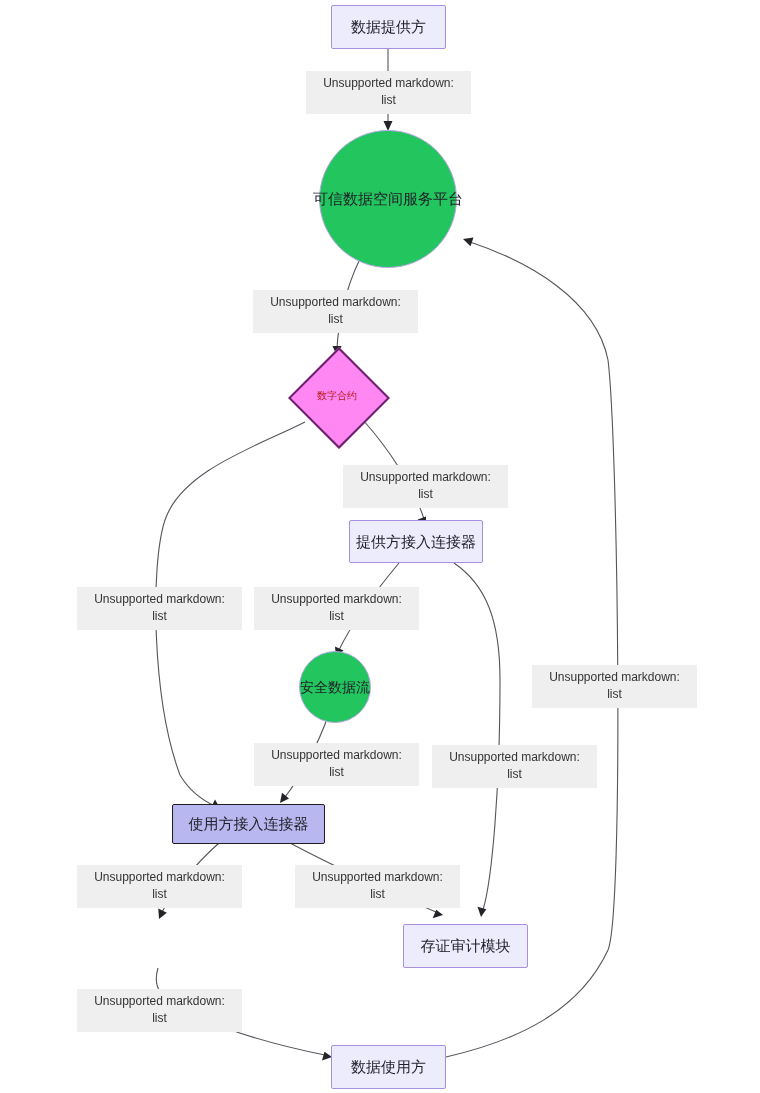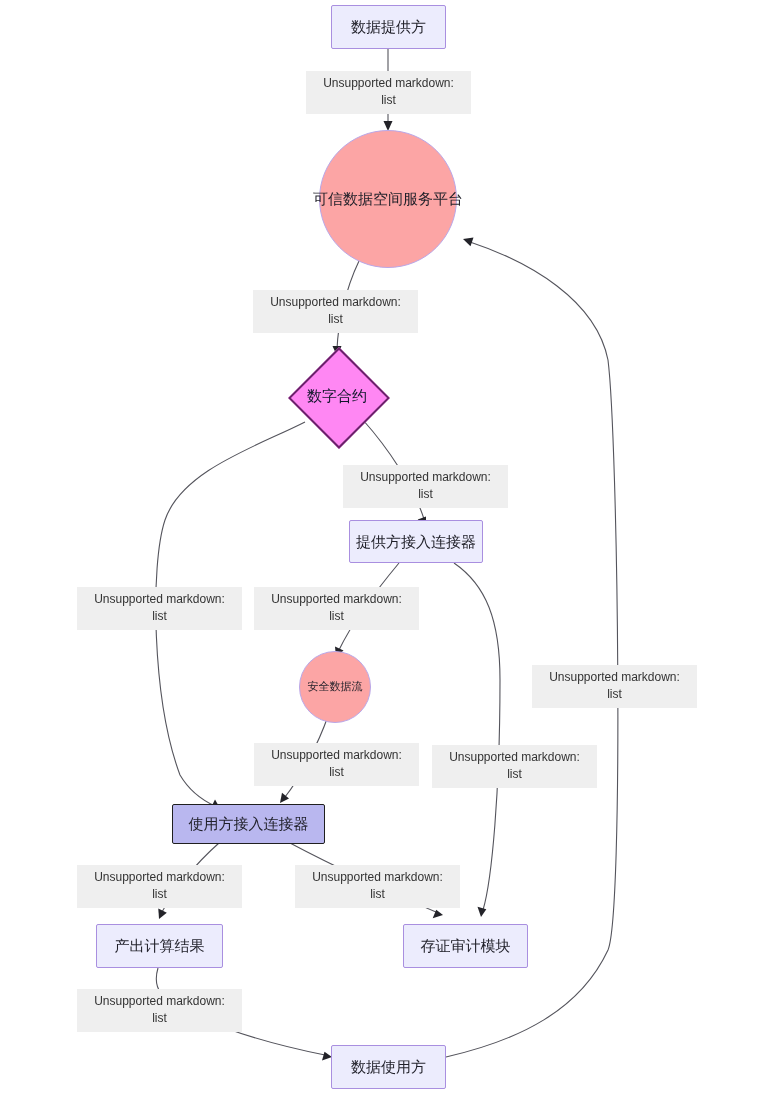--- a/index.html
+++ b/index.html
@@ -40,21 +40,21 @@
     background: #ececfd;
     border: 1px solid #a98fe0;
     border-radius: 2px;
   }
   .node-rect-strong {
     background: #b9b7ef;
     border: 1.6px solid #1f1f1f;
     border-radius: 2px;
   }
   .node-circle {
-    background: #fca5a5;
+    background: #22c55e;
     border: 1px solid #b9a7e8;
     border-radius: 50%;
   }
   .node-diamond-wrap {
     position: absolute;
     display: flex;
     align-items: center;
     justify-content: center;
   }
   .node-diamond-shape {
@@ -65,22 +65,22 @@
     height: 68px;
     margin-left: -34px;
     margin-top: -34px;
     background: #ff87f3;
     border: 2px solid #6b226b;
     transform: rotate(45deg);
   }
   .node-diamond-label {
     position: relative;
     z-index: 2;
-    color: #0f172a;
-    font-size: 15px;
+    color: #b91c1c;
+    font-size: 10px;
     white-space: nowrap;
   }
   .edge-label {
     position: absolute;
     box-sizing: border-box;
     background: #efefef;
     color: #333333;
     font-size: 12px;
     line-height: 1.45;
     text-align: center;
@@ -147,31 +147,28 @@
 
   <div class="node-diamond-wrap" style="left:289px; top:348px; width:96px; height:96px;">
     <div class="node-diamond-shape"></div>
     <span class="node-diamond-label">数字合约</span>
   </div>
 
   <div class="node node-rect" style="left:349px; top:520px; width:134px; height:43px;">
     <span>提供方接入连接器</span>
   </div>
 
-  <div class="node node-circle" style="left:299px; top:651px; width:72px; height:72px; font-size:11px;">
+  <div class="node node-circle" style="left:299px; top:651px; width:72px; height:72px; font-size:14px;">
     <span>安全数据流</span>
   </div>
 
   <div class="node node-rect-strong" style="left:172px; top:804px; width:153px; height:40px;">
     <span>使用方接入连接器</span>
   </div>
 
-  <div class="node node-rect" style="left:96px; top:924px; width:127px; height:44px;">
-    <span>产出计算结果</span>
-  </div>
 
   <div class="node node-rect" style="left:403px; top:924px; width:125px; height:44px;">
     <span>存证审计模块</span>
   </div>
 
   <div class="node node-rect" style="left:331px; top:1045px; width:115px; height:44px;">
     <span>数据使用方</span>
   </div>
 
   <div class="edge-label" style="left:306px; top:71px; width:165px;">Unsupported markdown:

